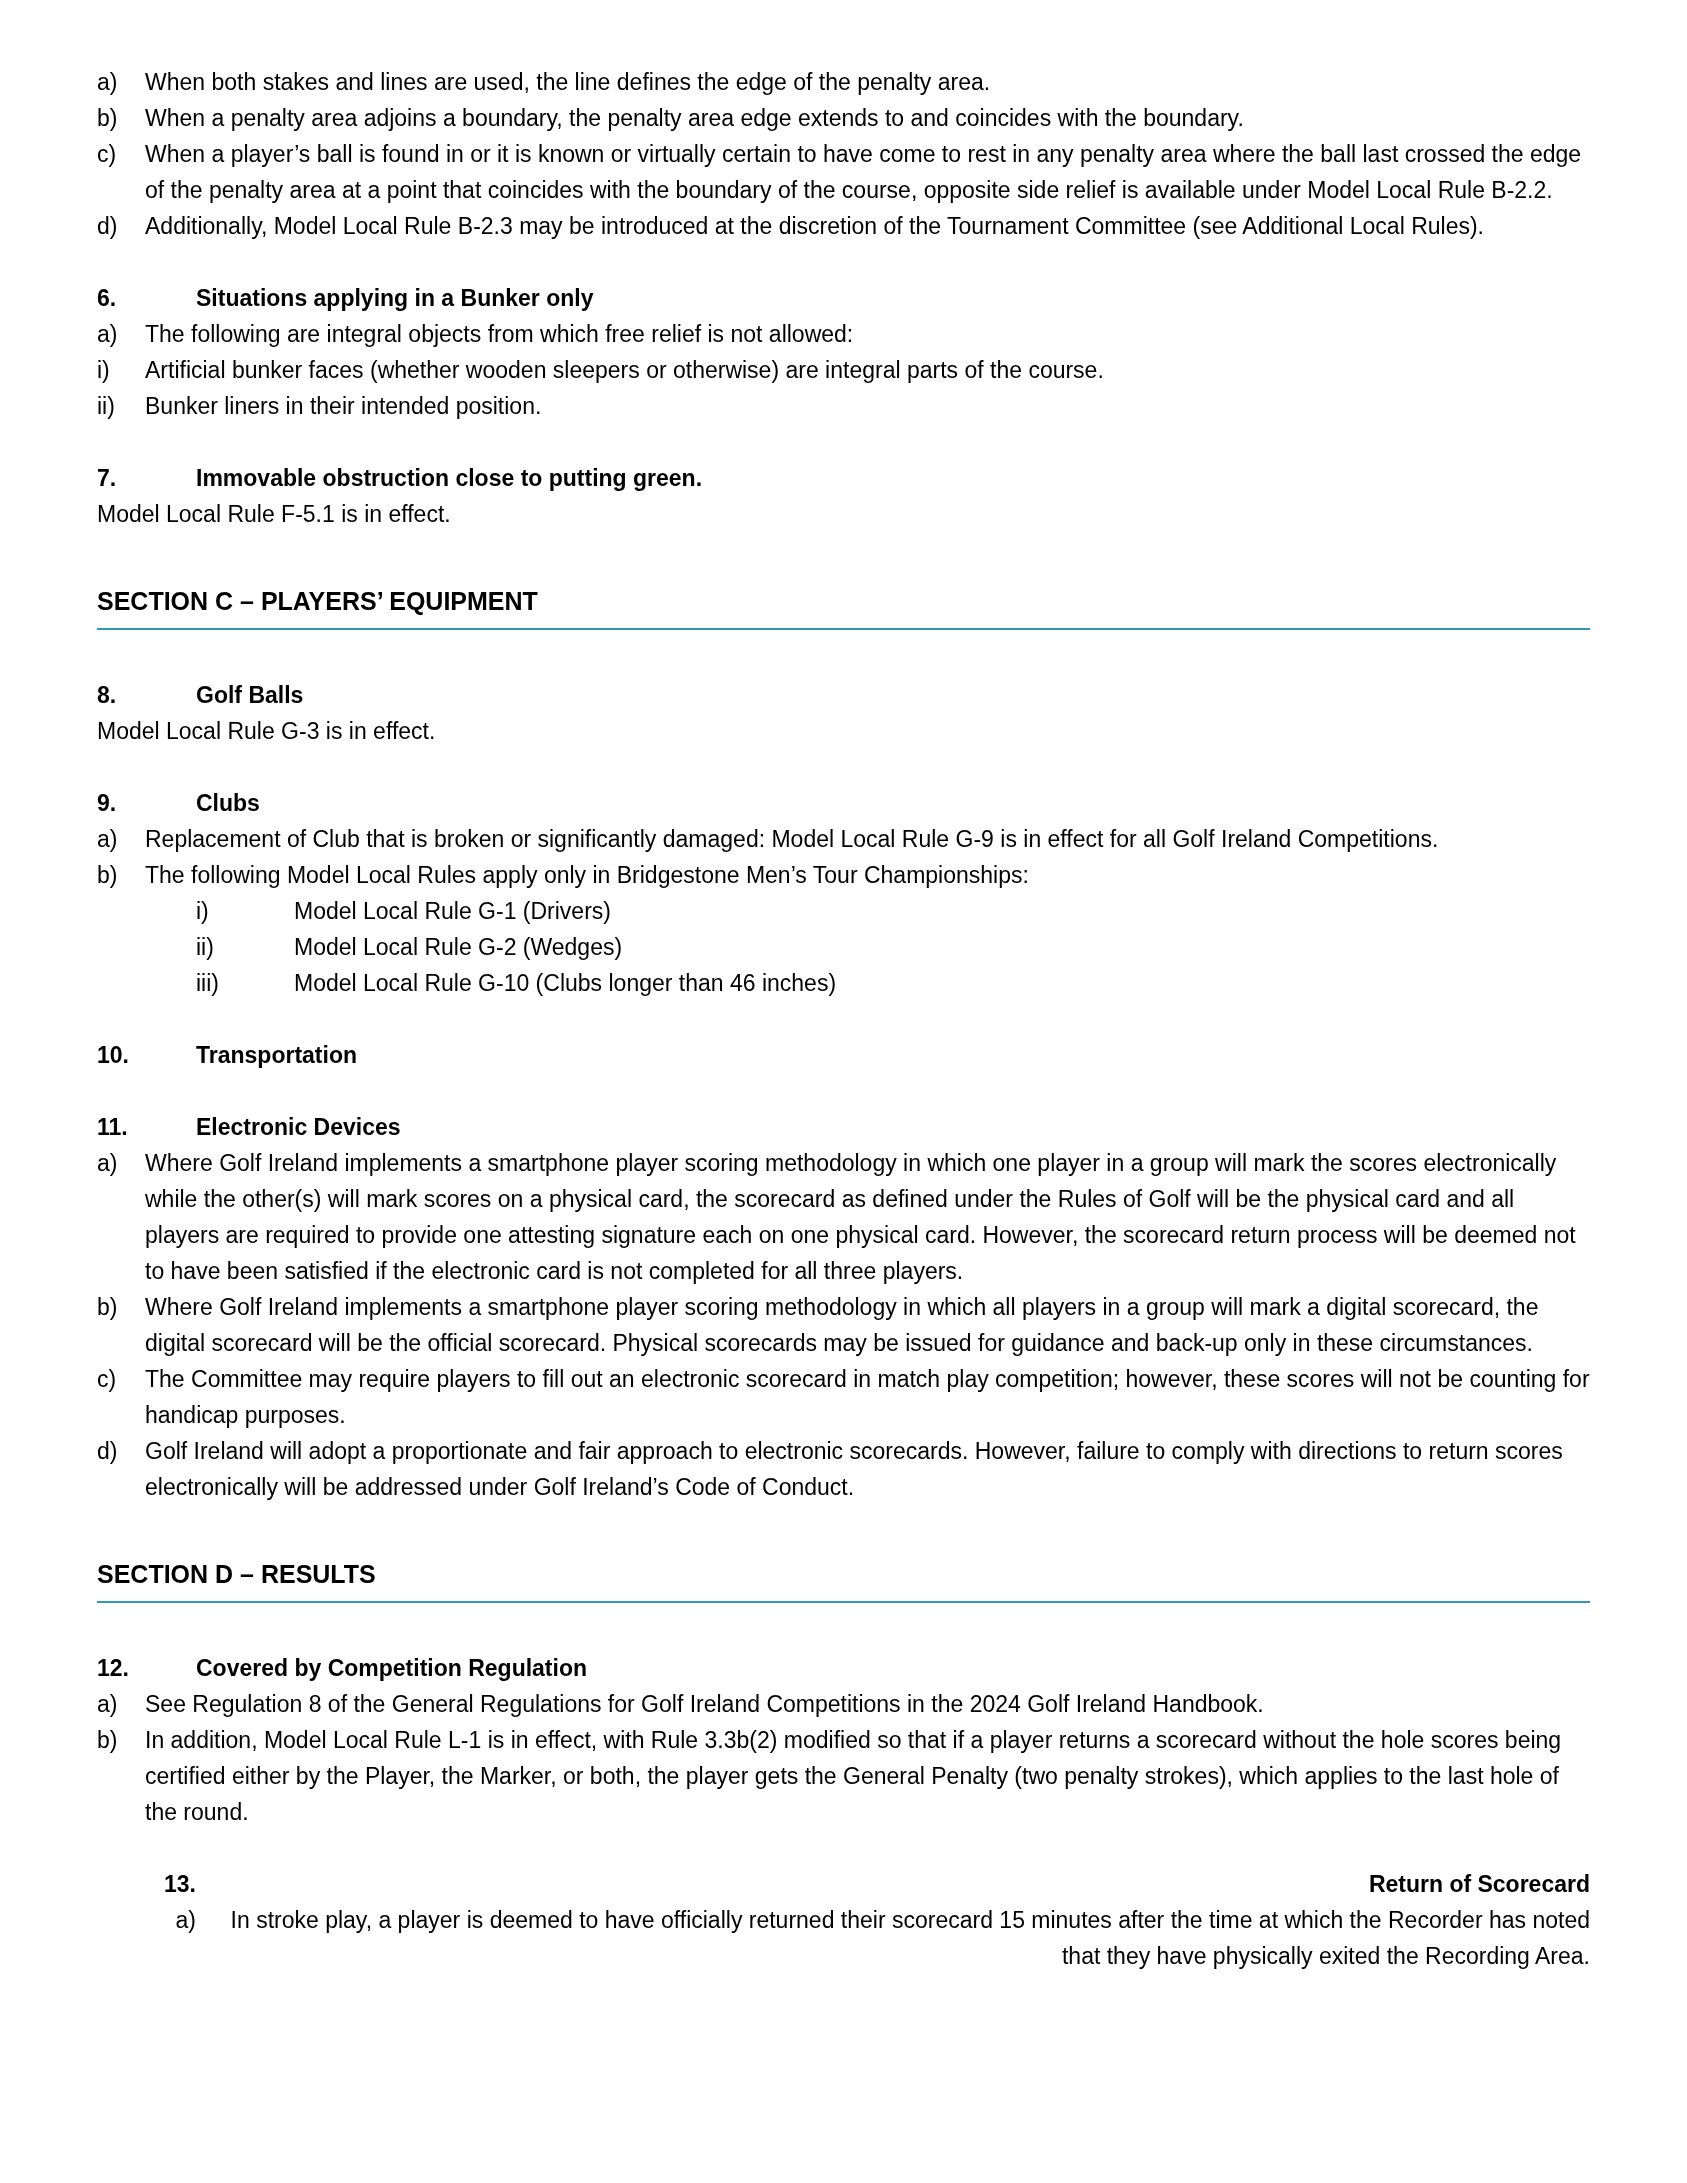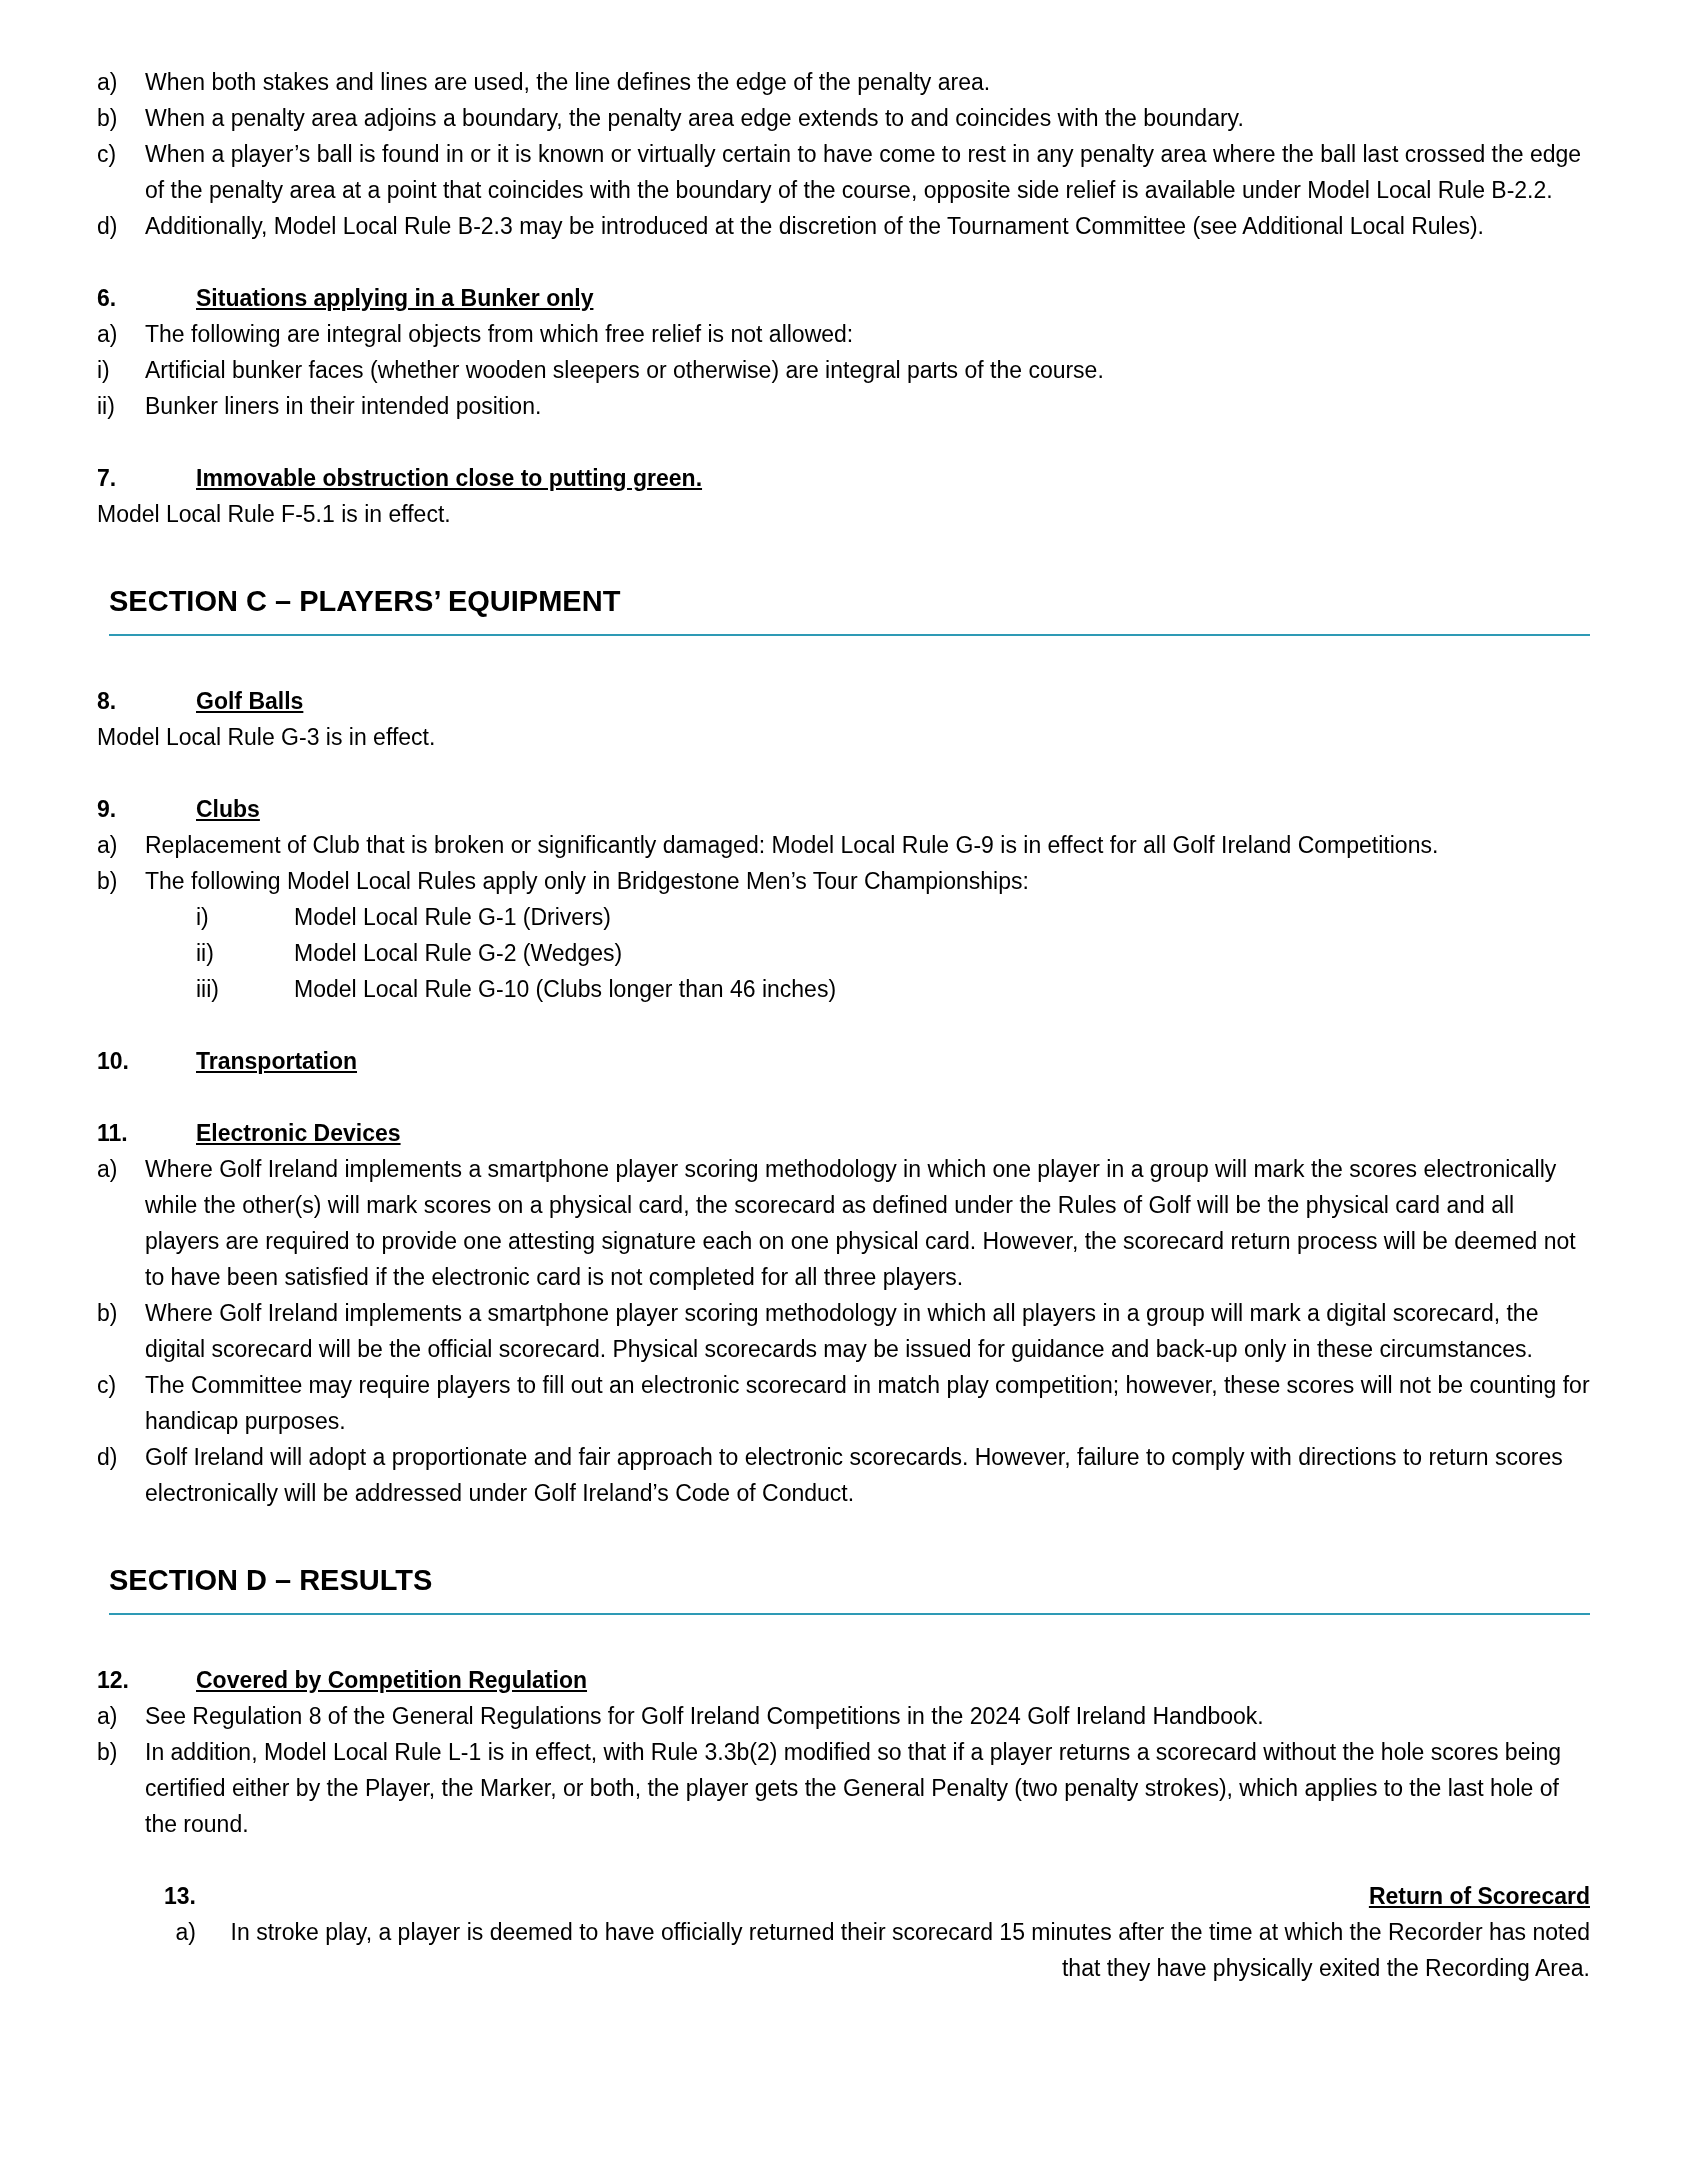--- a/index.html
+++ b/index.html
@@ -30,31 +30,31 @@
   
   .li.wide .lbl { flex: 0 0 99px; }
 
   
   .li.sub { margin-left: 99px; }
   .li.sub .lbl { flex: 0 0 98px; }
 
   
   .hd { display: flex; font-weight: bold; }
   .hd .num { flex: 0 0 99px; }
-  .hd .ttl { flex: 1 1 auto; text-decoration: underline; }
+  .hd .ttl { flex: 1 1 auto; }
 
   .para { }
 
   
   .sechead {
-    margin: 52px 0 47px 12px;
-    font-size: 29px;
+    margin: 52px 0 47px 0;
+    font-size: 25px;
     font-weight: bold;
     line-height: 34px;
-    padding-bottom: 16px;
+    padding-bottom: 10px;
     border-bottom: 2.5px solid var(--accent, #2e9ab5);
   }
 
   .u { }
 </style>
 </head>
 <body>
 
 <div class="page">
 

